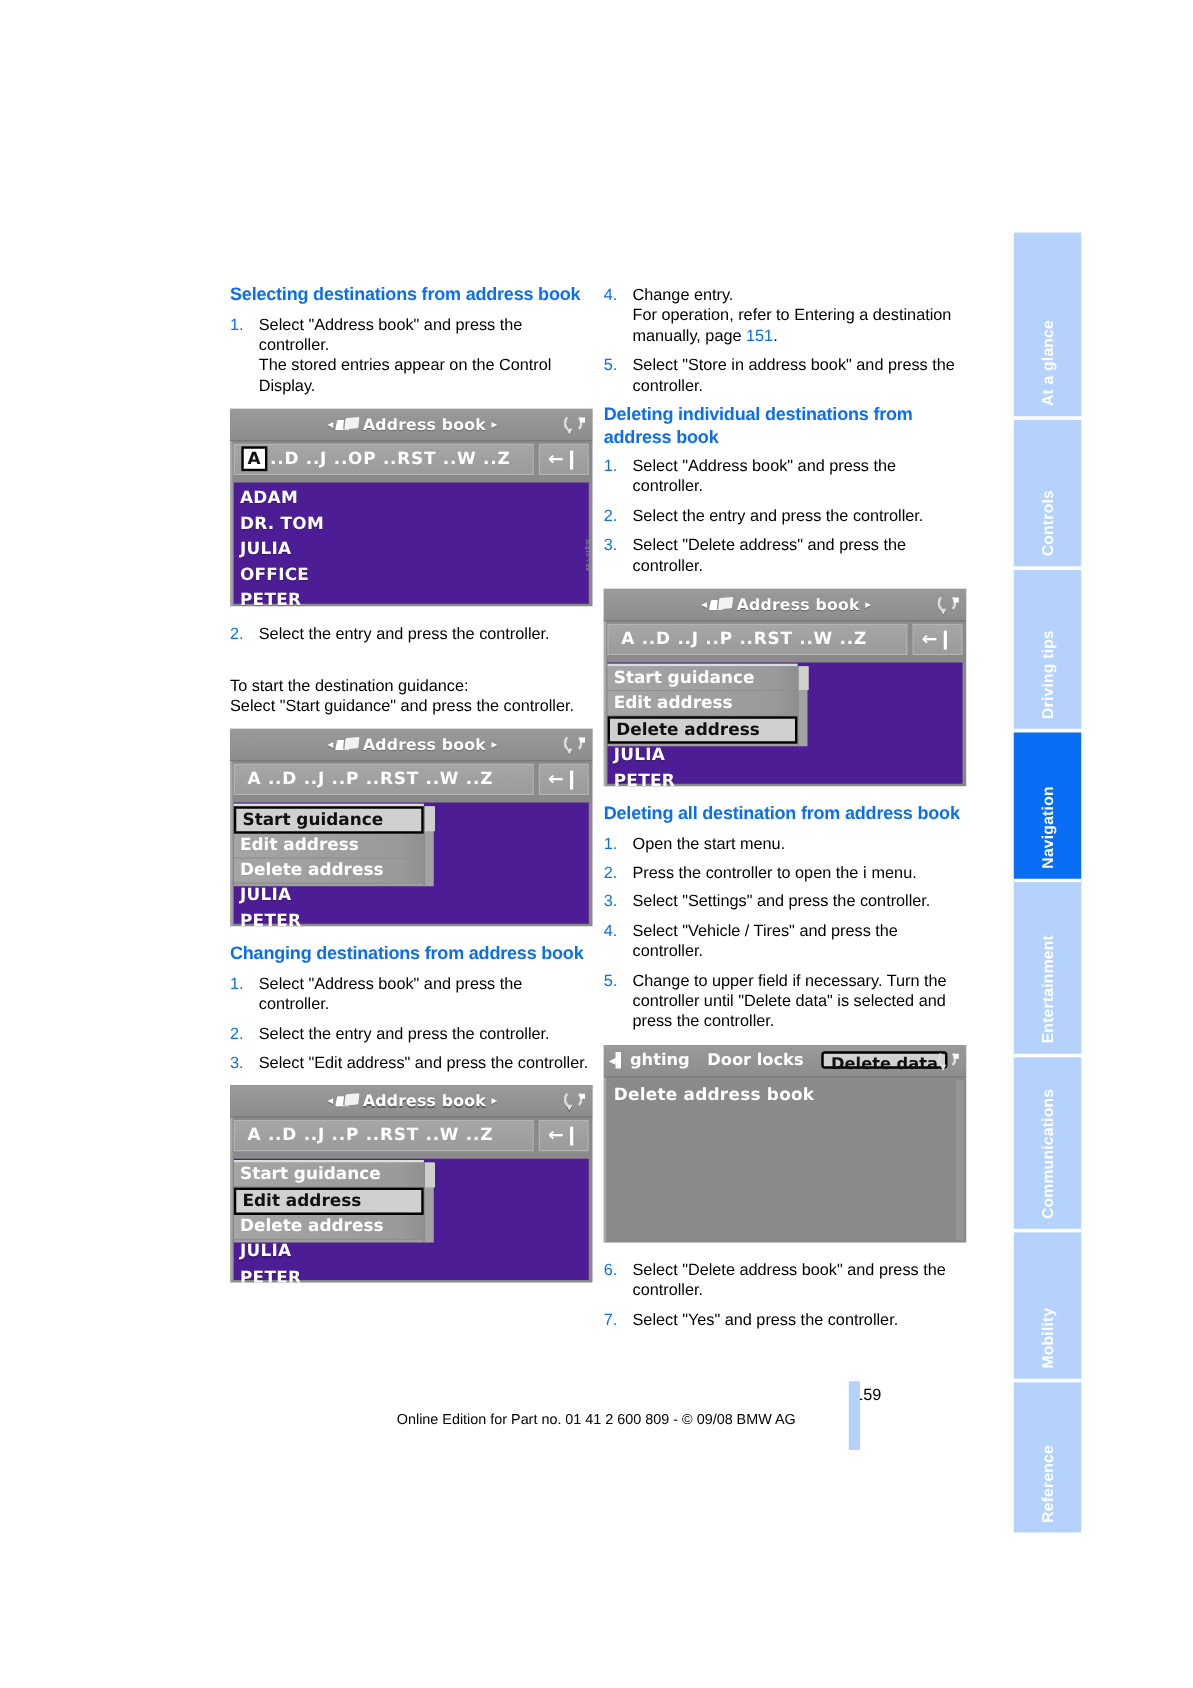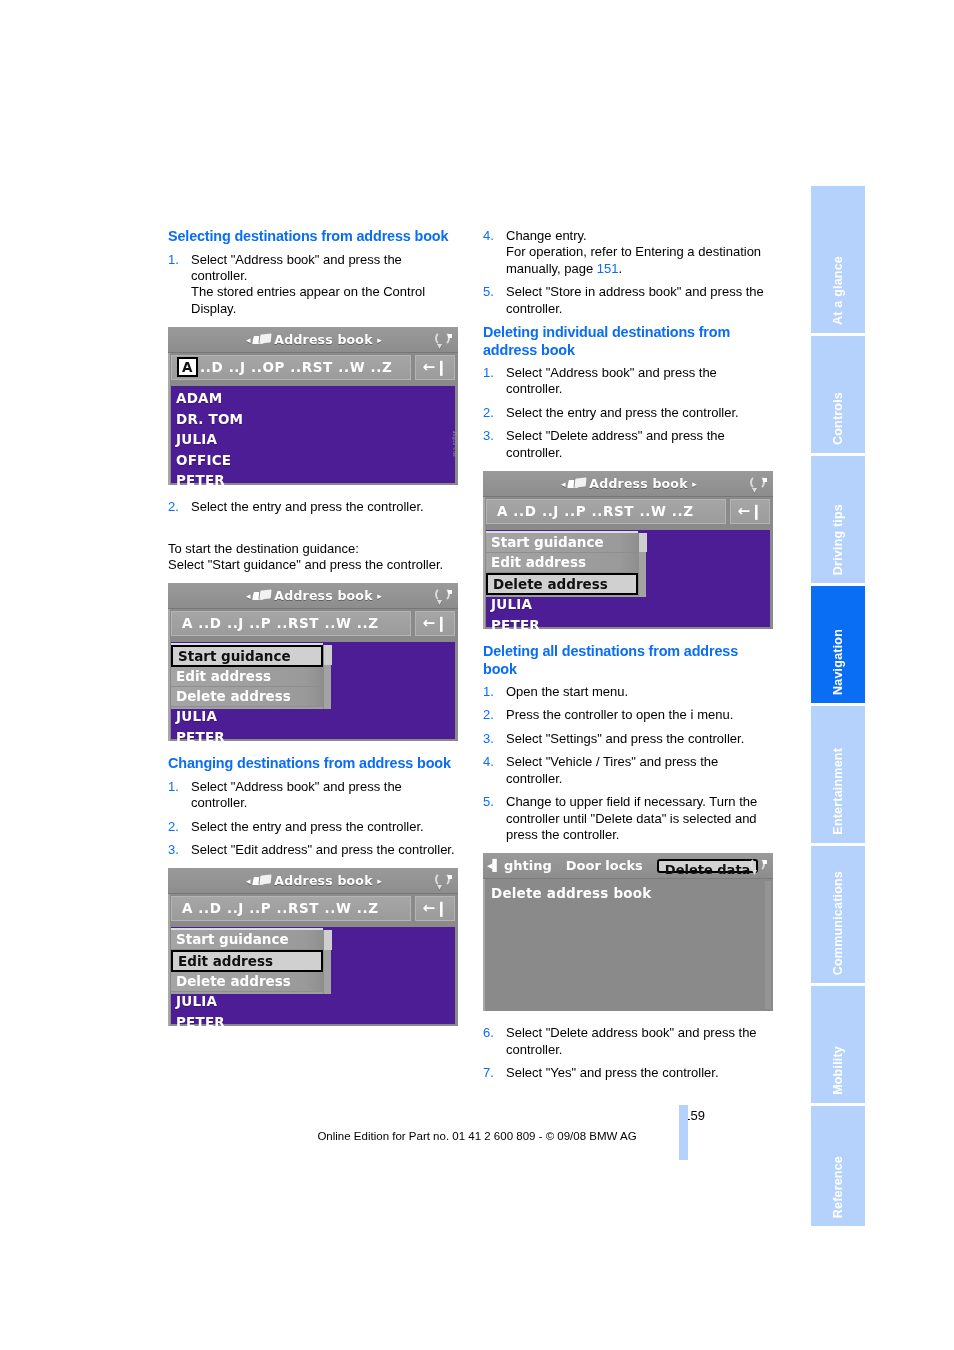--- a/index.html
+++ b/index.html
@@ -16,21 +16,21 @@
     background: #ffffff;
     overflow: hidden;
   }
 
   
   .col {
     position: absolute;
     width: 290px;
     top: 228px;
   }
-  .col-left  { left: 168px; }
+  .col-left  { left: 184px; }
   .col-right { left: 483px; }
 
   
   h2.section-heading {
     color: #0a6ef5;
     font-size: 14.4px;
     font-weight: bold;
     line-height: 17.5px;
     letter-spacing: -0.15px;
     margin: 0 0 6px 0;
@@ -538,21 +538,21 @@
         <div class="pop-item">Start guidance</div>
         <div class="pop-item">Edit address</div>
         <div class="pop-item highlight">Delete address</div>
         <div class="scrollbar">
             <div class="thumb"></div>
           </div>
       </div>
       <div class="cd-watermark"></div>
     </div>
 
-    <h2 class="section-heading">Deleting all destinations from address book</h2>
+    <h2 class="section-heading">Deleting all destination from address book</h2>
 
     <ol class="steps">
       <li>
         <span class="num">1.</span>
         <span>Open the start menu.</span>
       </li>
       <li>
         <span class="num">2.</span>
         <span>Press the controller to open the ℹ menu.</span>
       </li>

